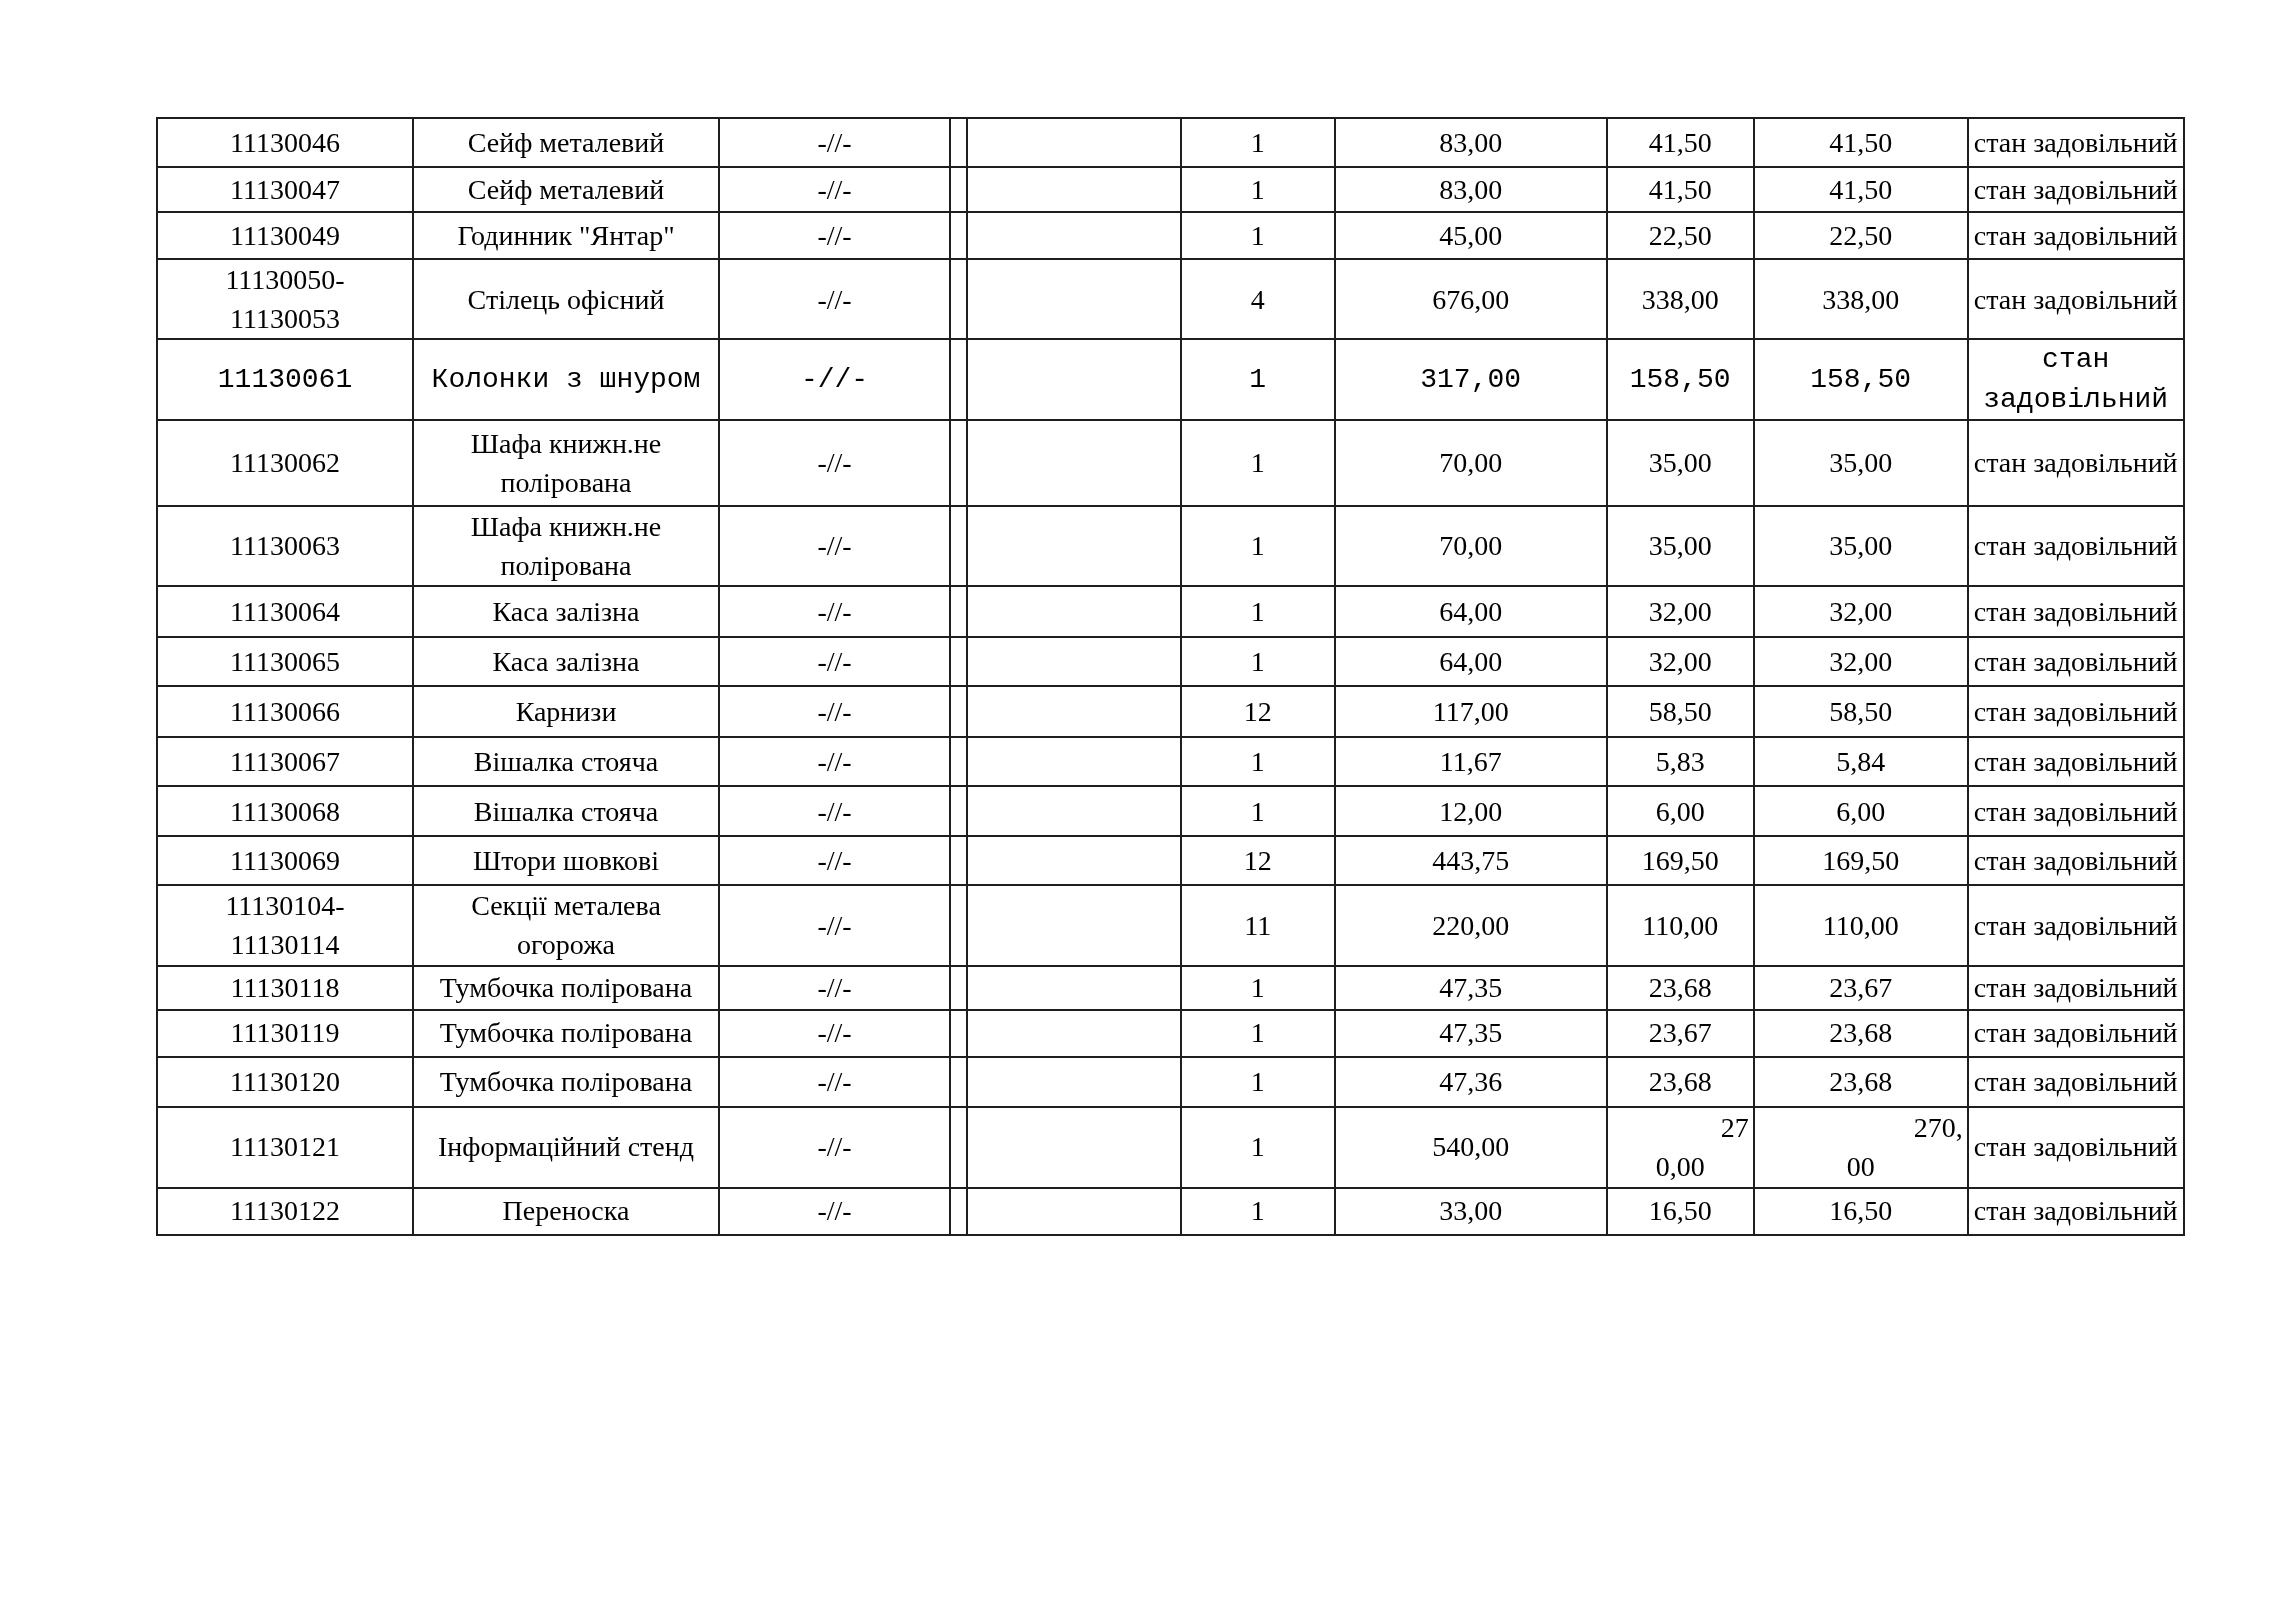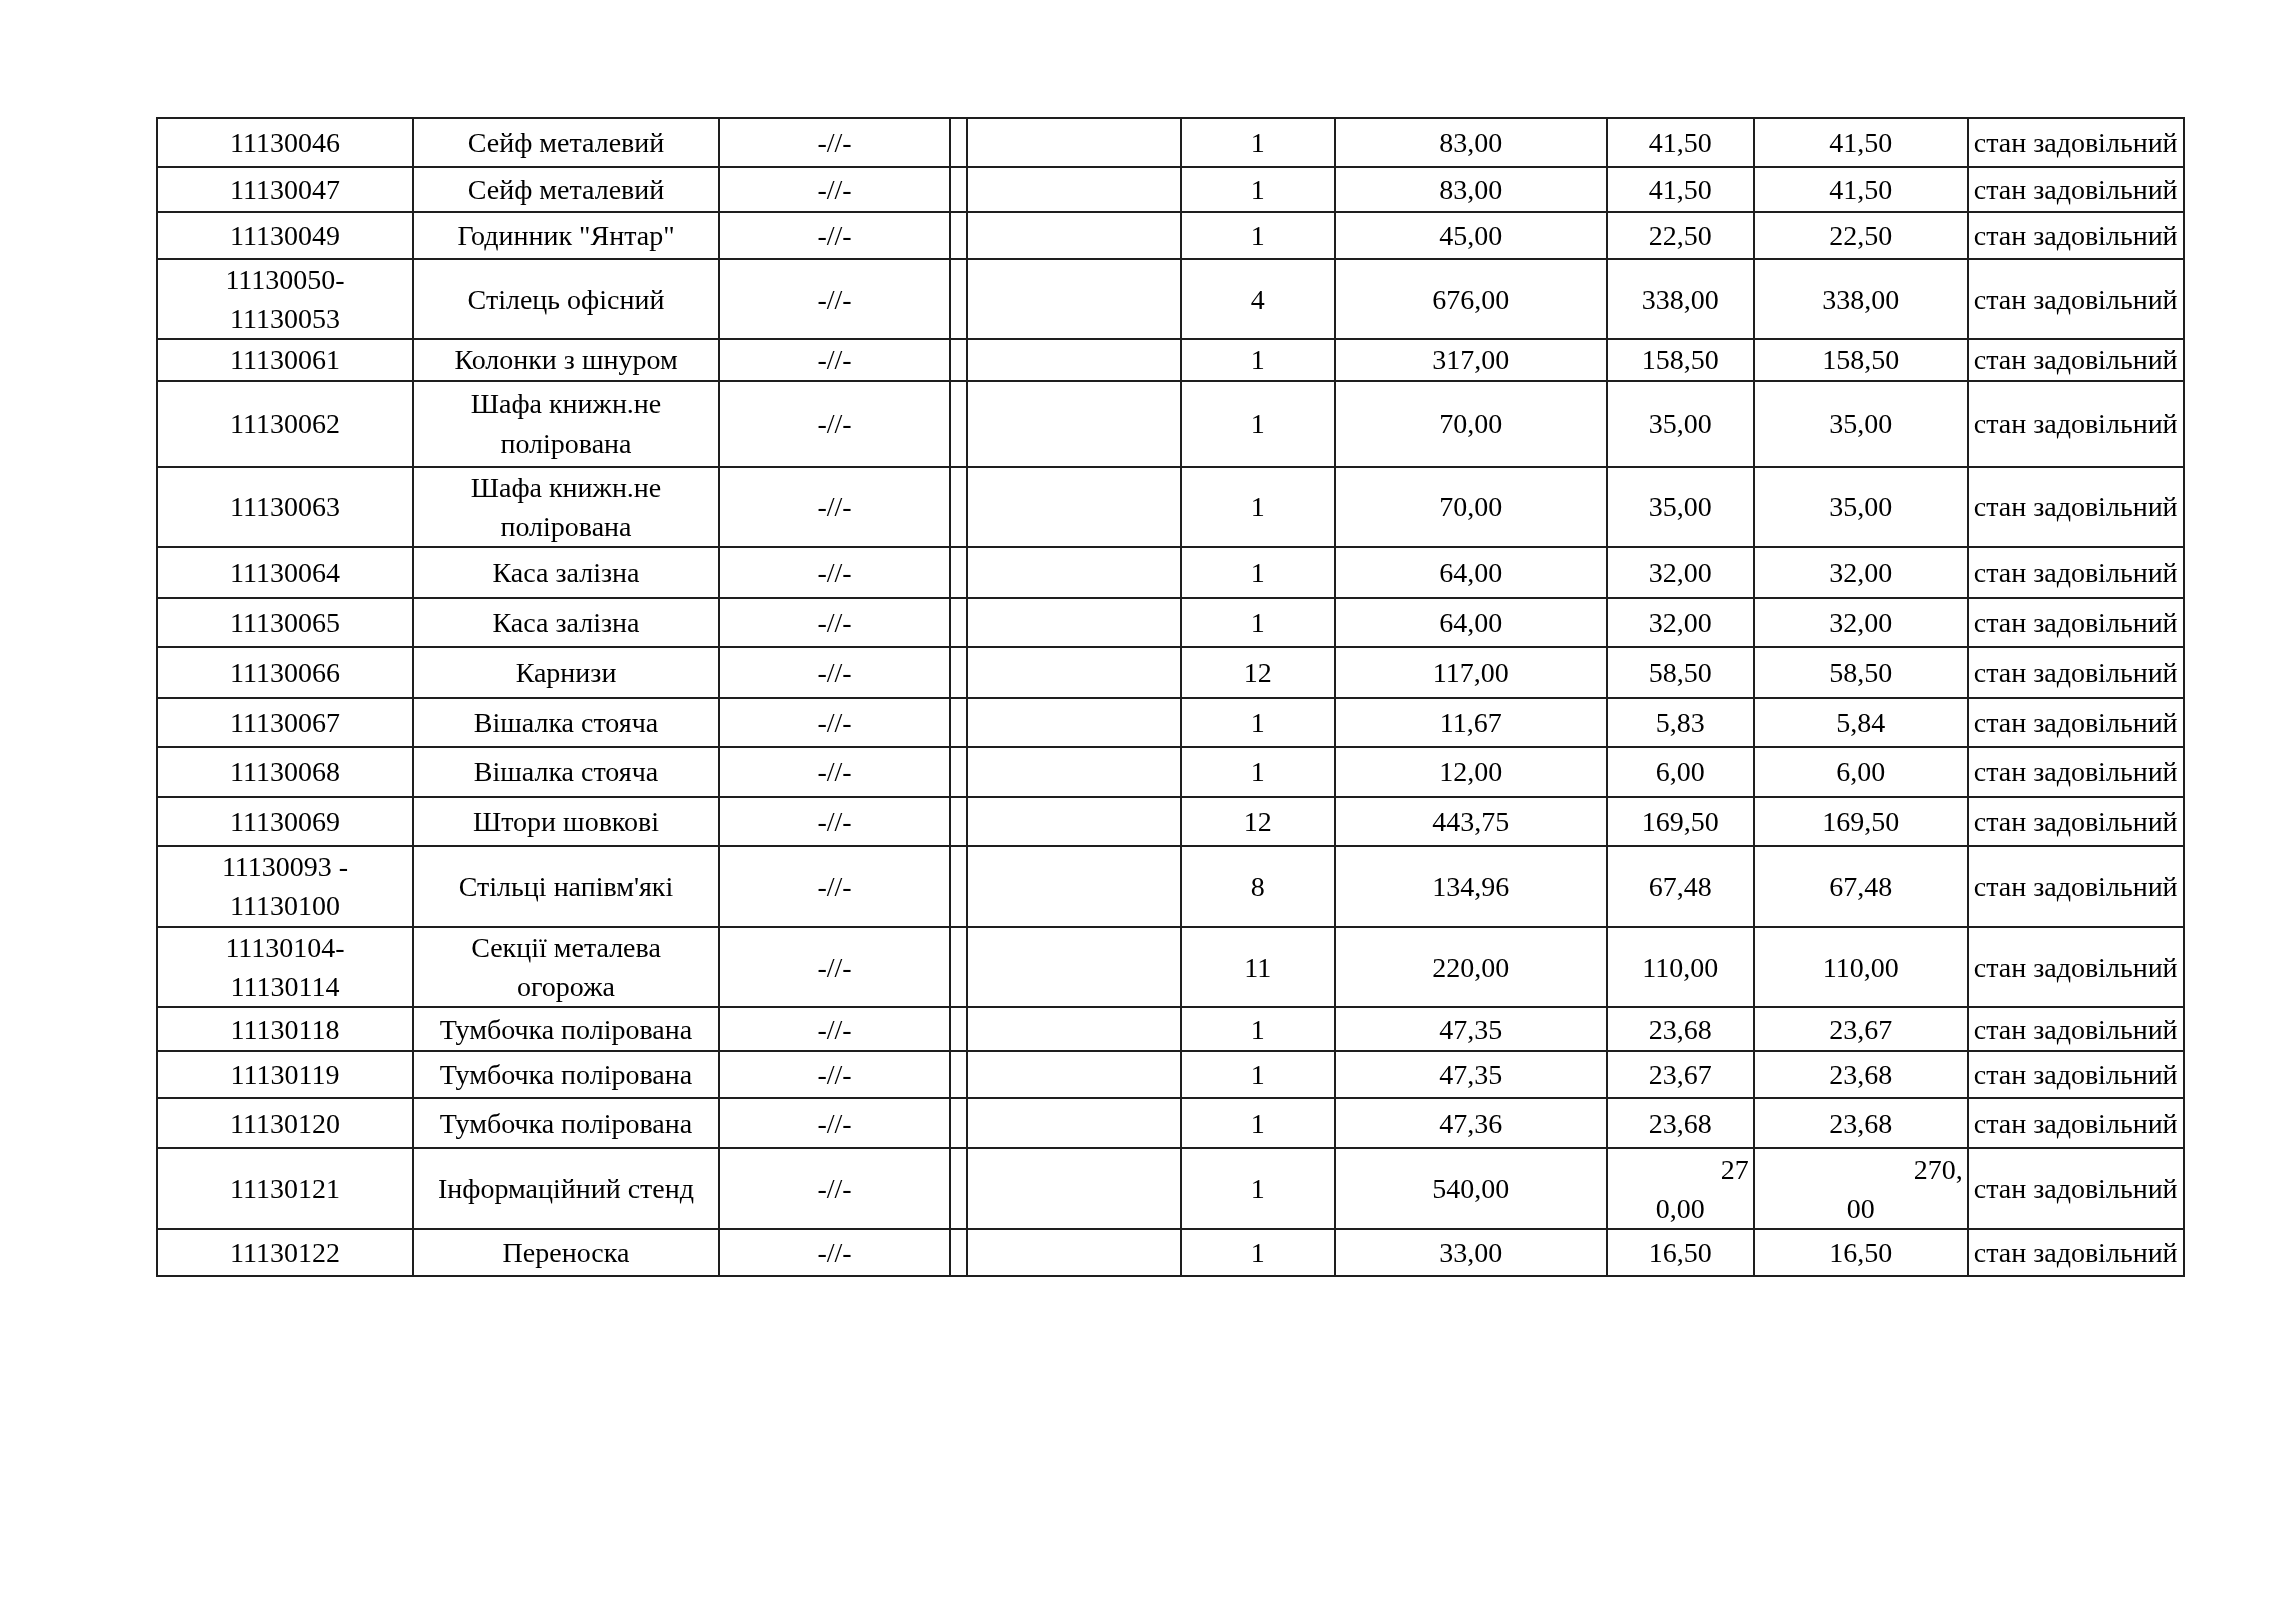--- a/index.html
+++ b/index.html
@@ -109,21 +109,21 @@
           <td class="pre">Стілець офісний</td>
           <td>-//-</td>
           <td></td>
           <td></td>
           <td class="c-qty">4</td>
           <td class="c-val">676,00</td>
           <td>338,00</td>
           <td>338,00</td>
           <td class="c-cond">стан задовільний</td>
         </tr>
-        <tr style="height: 28px;">
+        <tr style="height: 28px; font-family: Liberation Mono, monospace;">
           <td class="pre">11130061</td>
           <td class="pre">Колонки з шнуром</td>
           <td>-//-</td>
           <td></td>
           <td></td>
           <td class="c-qty">1</td>
           <td class="c-val">317,00</td>
           <td>158,50</td>
           <td>158,50</td>
           <td class="c-cond">стан задовільний</td>
@@ -217,33 +217,20 @@
         <tr style="height: 49px;">
           <td class="pre">11130069</td>
           <td class="pre">Штори шовкові</td>
           <td>-//-</td>
           <td></td>
           <td></td>
           <td class="c-qty">12</td>
           <td class="c-val">443,75</td>
           <td>169,50</td>
           <td>169,50</td>
-          <td class="c-cond">стан задовільний</td>
-        </tr>
-        <tr style="height: 81px;">
-          <td class="pre">11130093 -
-11130100</td>
-          <td class="pre">Стільці напівм'які</td>
-          <td>-//-</td>
-          <td></td>
-          <td></td>
-          <td class="c-qty">8</td>
-          <td class="c-val">134,96</td>
-          <td>67,48</td>
-          <td>67,48</td>
           <td class="c-cond">стан задовільний</td>
         </tr>
         <tr style="height: 80px;">
           <td class="pre">11130104-
 11130114</td>
           <td class="pre">Секції металева
 огорожа</td>
           <td>-//-</td>
           <td></td>
           <td></td>

